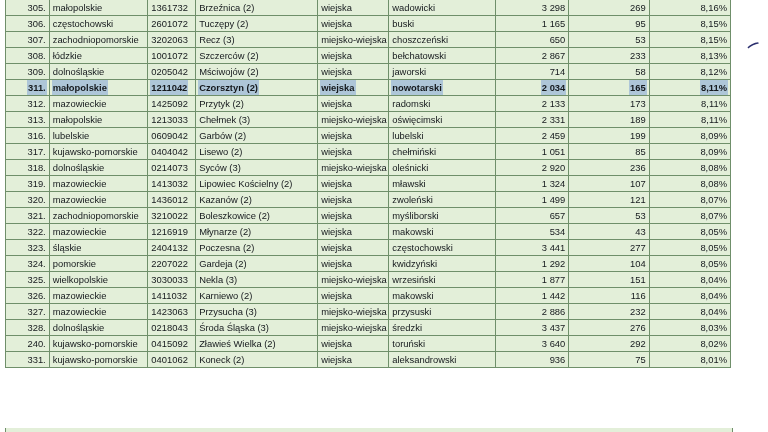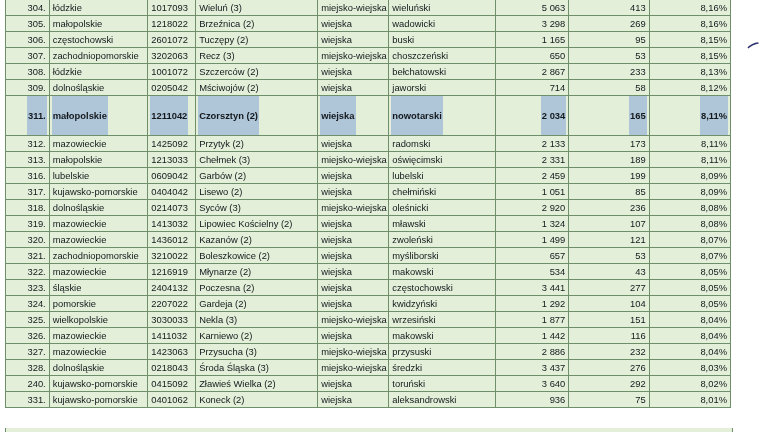--- a/index.html
+++ b/index.html
@@ -60,21 +60,21 @@
   td.txt  { text-align: left; }
 
   
   tr.selected td {
     background: #e3efd9;
     font-weight: bold;
   }
   tr.selected td .hl {
     background: #aec6d8;
     display: inline-block;
-    padding: 12px 1px;
+    padding: 0 1px;
     margin: 0 -1px;
   }
   tr.selected td.num .hl,
   tr.selected td.idx .hl { }
 
   #cursor-mark {
     position: absolute;
     left: 746px;
     top: 40px;
     width: 14px;
@@ -104,34 +104,23 @@
         <col class="c-code">
         <col class="c-name">
       <col class="c-type">
         <col class="c-pow">
         <col class="c-v1">
         <col class="c-v2">
         <col class="c-v3">
     </colgroup>
     <tbody id="tbody">
         <tr>
-          <td class="idx">304.</td>
-          <td class="txt">łódzkie</td>
-          <td class="txt">1017093</td>
-          <td class="txt">Wieluń (3)</td>
-          <td class="txt">miejsko-wiejska</td>
-          <td class="txt">wieluński</td>
-          <td class="num">5 063</td>
-          <td class="num">413</td>
-          <td class="num">8,16%</td>
-        </tr>
-        <tr>
           <td class="idx">305.</td>
           <td class="txt">małopolskie</td>
-          <td class="txt">1218022</td>
+          <td class="txt">1361732</td>
           <td class="txt">Brzeźnica (2)</td>
           <td class="txt">wiejska</td>
           <td class="txt">wadowicki</td>
           <td class="num">3 298</td>
           <td class="num">269</td>
           <td class="num">8,16%</td>
         </tr>
         <tr>
           <td class="idx">306.</td>
           <td class="txt">częstochowski</td>

